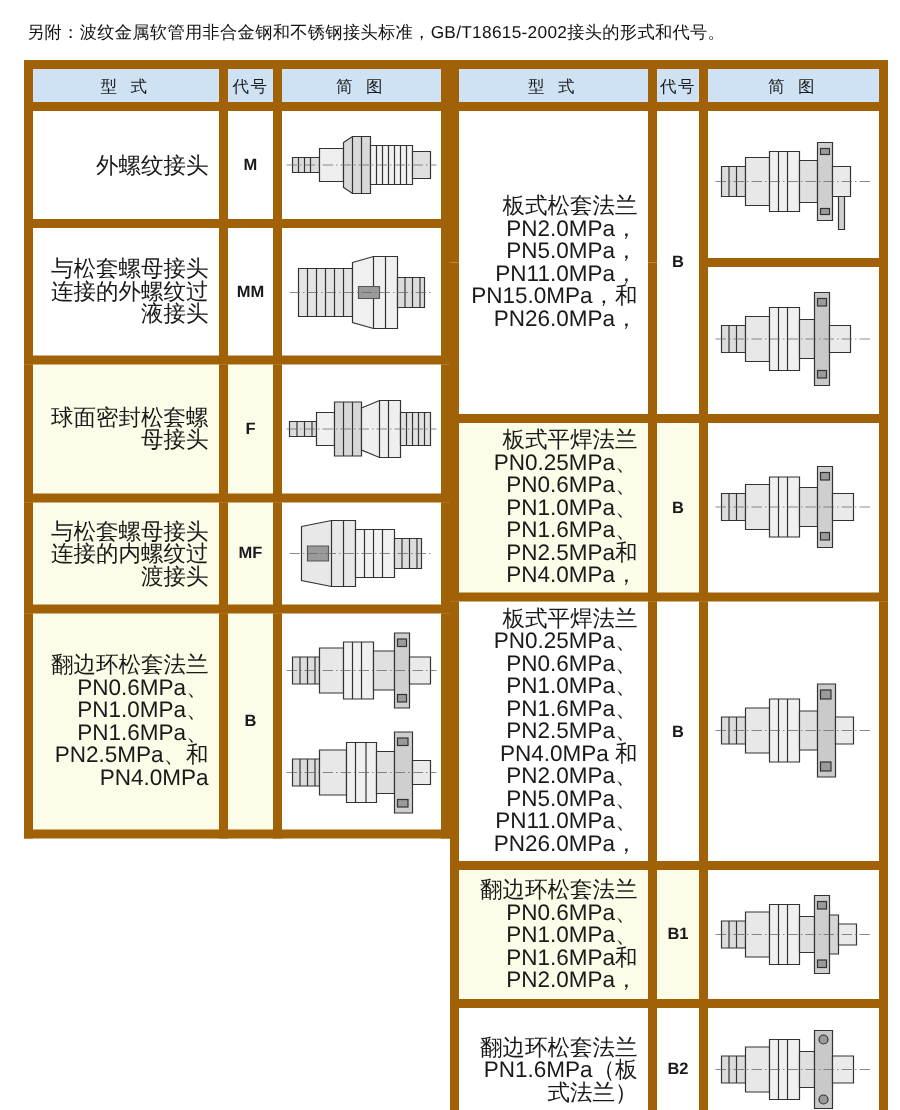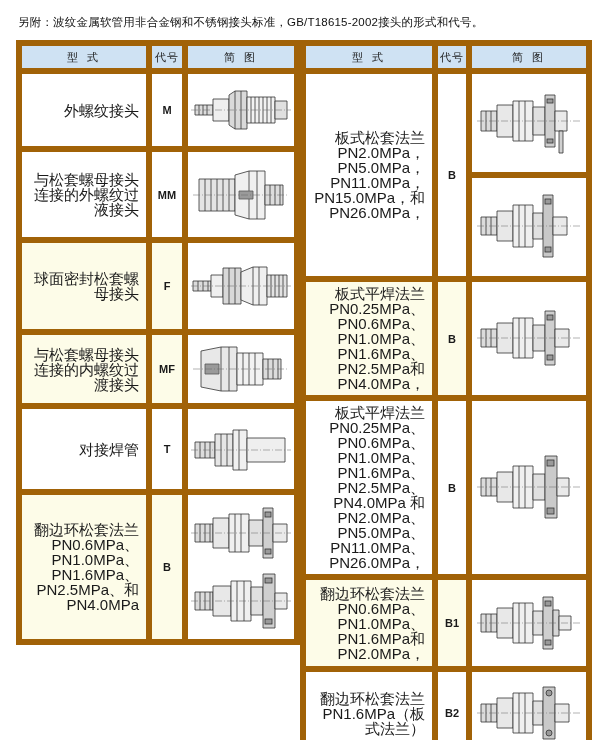--- a/index.html
+++ b/index.html
@@ -222,43 +222,20 @@
                   <line x1="82" y1="20" x2="82" y2="40"></line>
                   <line x1="87" y1="20" x2="87" y2="40"></line>
                   <path d="M14 25 L28 25 L28 35 L14 35 Z" fill="#9a9a9a" stroke="#555"></path>
                 </g>
                 <line x1="2" y1="30" x2="98" y2="30" stroke="#666" stroke-width="0.5" stroke-dasharray="7 2 1 2"></line>
               </svg>
             </div>
           </td>
         </tr>
 
-        <tr style="height:86px">
-          <td class="type white">对接焊管</td>
-          <td class="code white">T</td>
-          <td class="fig">
-            <div class="fig-wrap">
-              <svg width="104" height="58" viewBox="0 0 104 58">
-                <g stroke="#333" fill="#ececec" stroke-width="0.8">
-                  <path d="M6 22 L26 22 L26 38 L6 38 Z" fill="#dcdcdc"></path>
-                  <path d="M26 14 L44 14 L44 46 L26 46 Z" fill="#e6e6e6"></path>
-                  <path d="M44 10 L58 10 L58 50 L44 50 Z" fill="#f0f0f0"></path>
-                  <path d="M58 18 L96 18 L96 42 L58 42 Z" fill="#efefef"></path>
-                  <line x1="32" y1="14" x2="32" y2="46"></line>
-                  <line x1="38" y1="14" x2="38" y2="46"></line>
-                  <line x1="50" y1="10" x2="50" y2="50"></line>
-                  <line x1="11" y1="22" x2="11" y2="38"></line>
-                  <line x1="16" y1="22" x2="16" y2="38"></line>
-                  <line x1="21" y1="22" x2="21" y2="38"></line>
-                </g>
-                <line x1="2" y1="30" x2="102" y2="30" stroke="#666" stroke-width="0.5" stroke-dasharray="7 2 1 2"></line>
-              </svg>
-            </div>
-          </td>
-        </tr>
 
         <tr style="height:150px">
           <td class="type yellow" style="white-space:pre-line">翻边环松套法兰
 PN0.6MPa、PN1.0MPa、PN1.6MPa、PN2.5MPa、和PN4.0MPa</td>
           <td class="code yellow">B</td>
           <td class="fig">
             <div class="fig-wrap" style="flex-direction:column;gap:6px">
               <svg width="104" height="62" viewBox="0 0 104 62">
                 <g stroke="#333" fill="#ececec" stroke-width="0.8">
                   <path d="M6 22 L24 22 L24 40 L6 40 Z" fill="#dcdcdc"></path>

